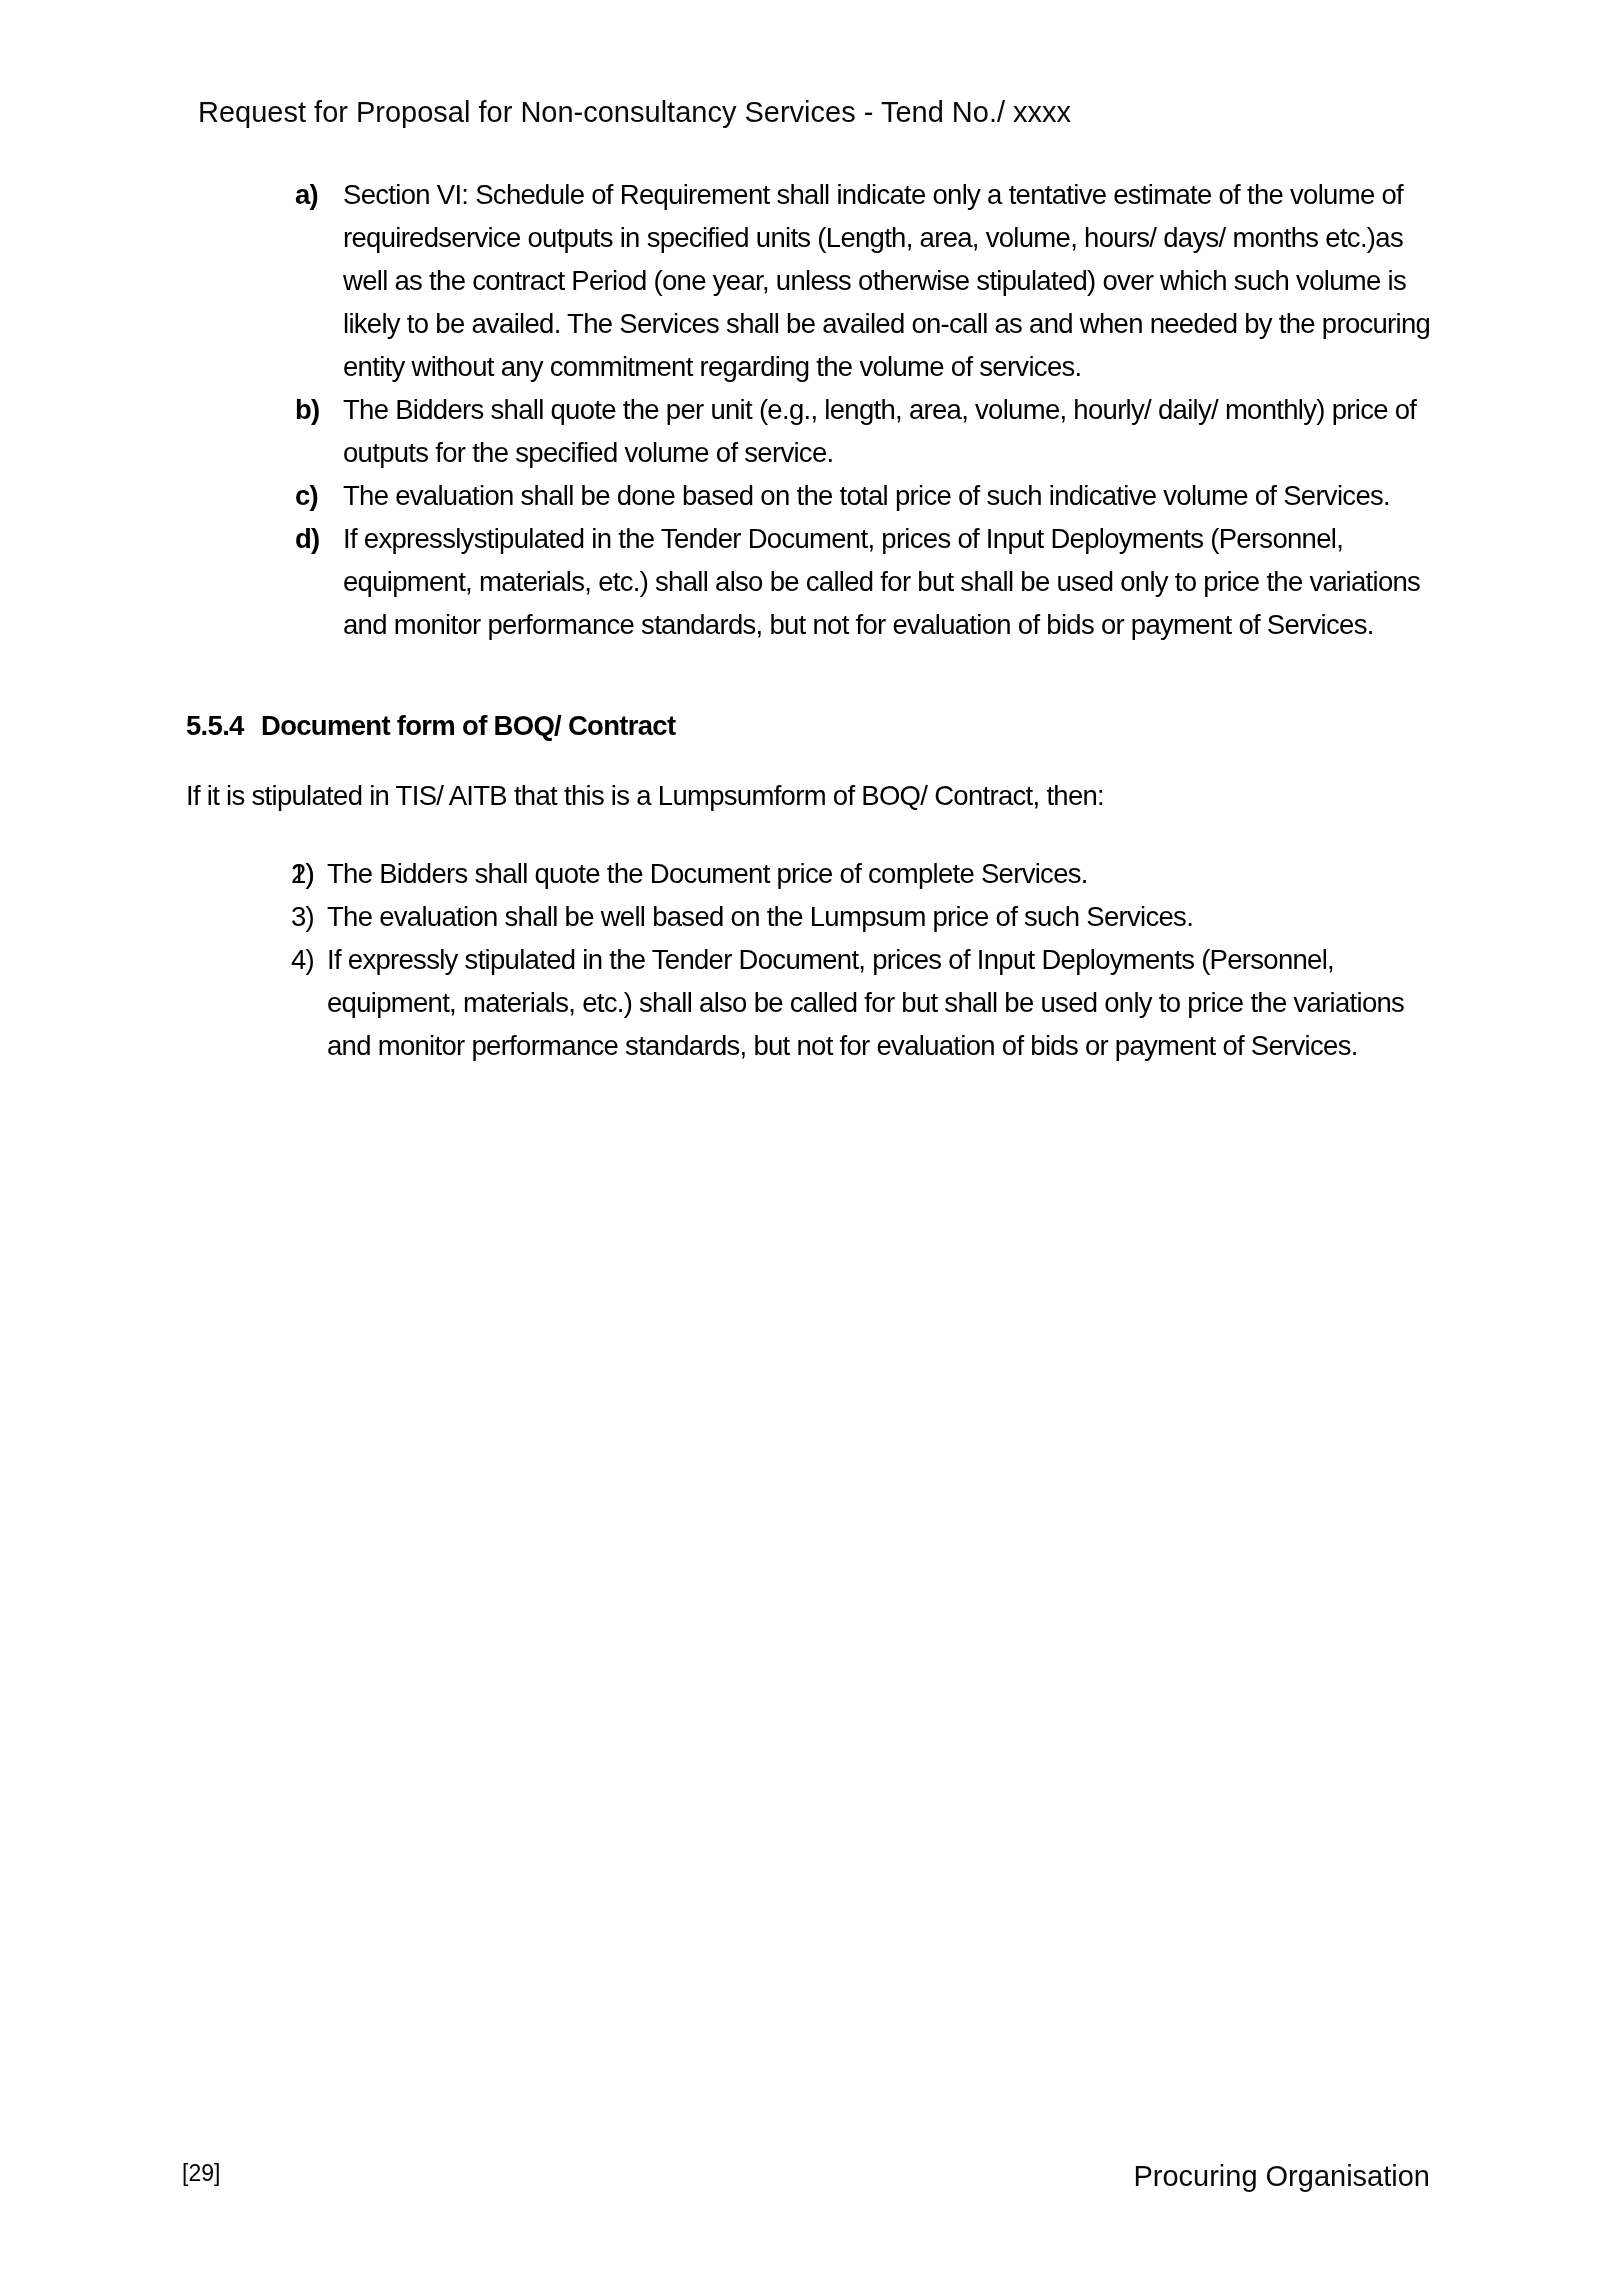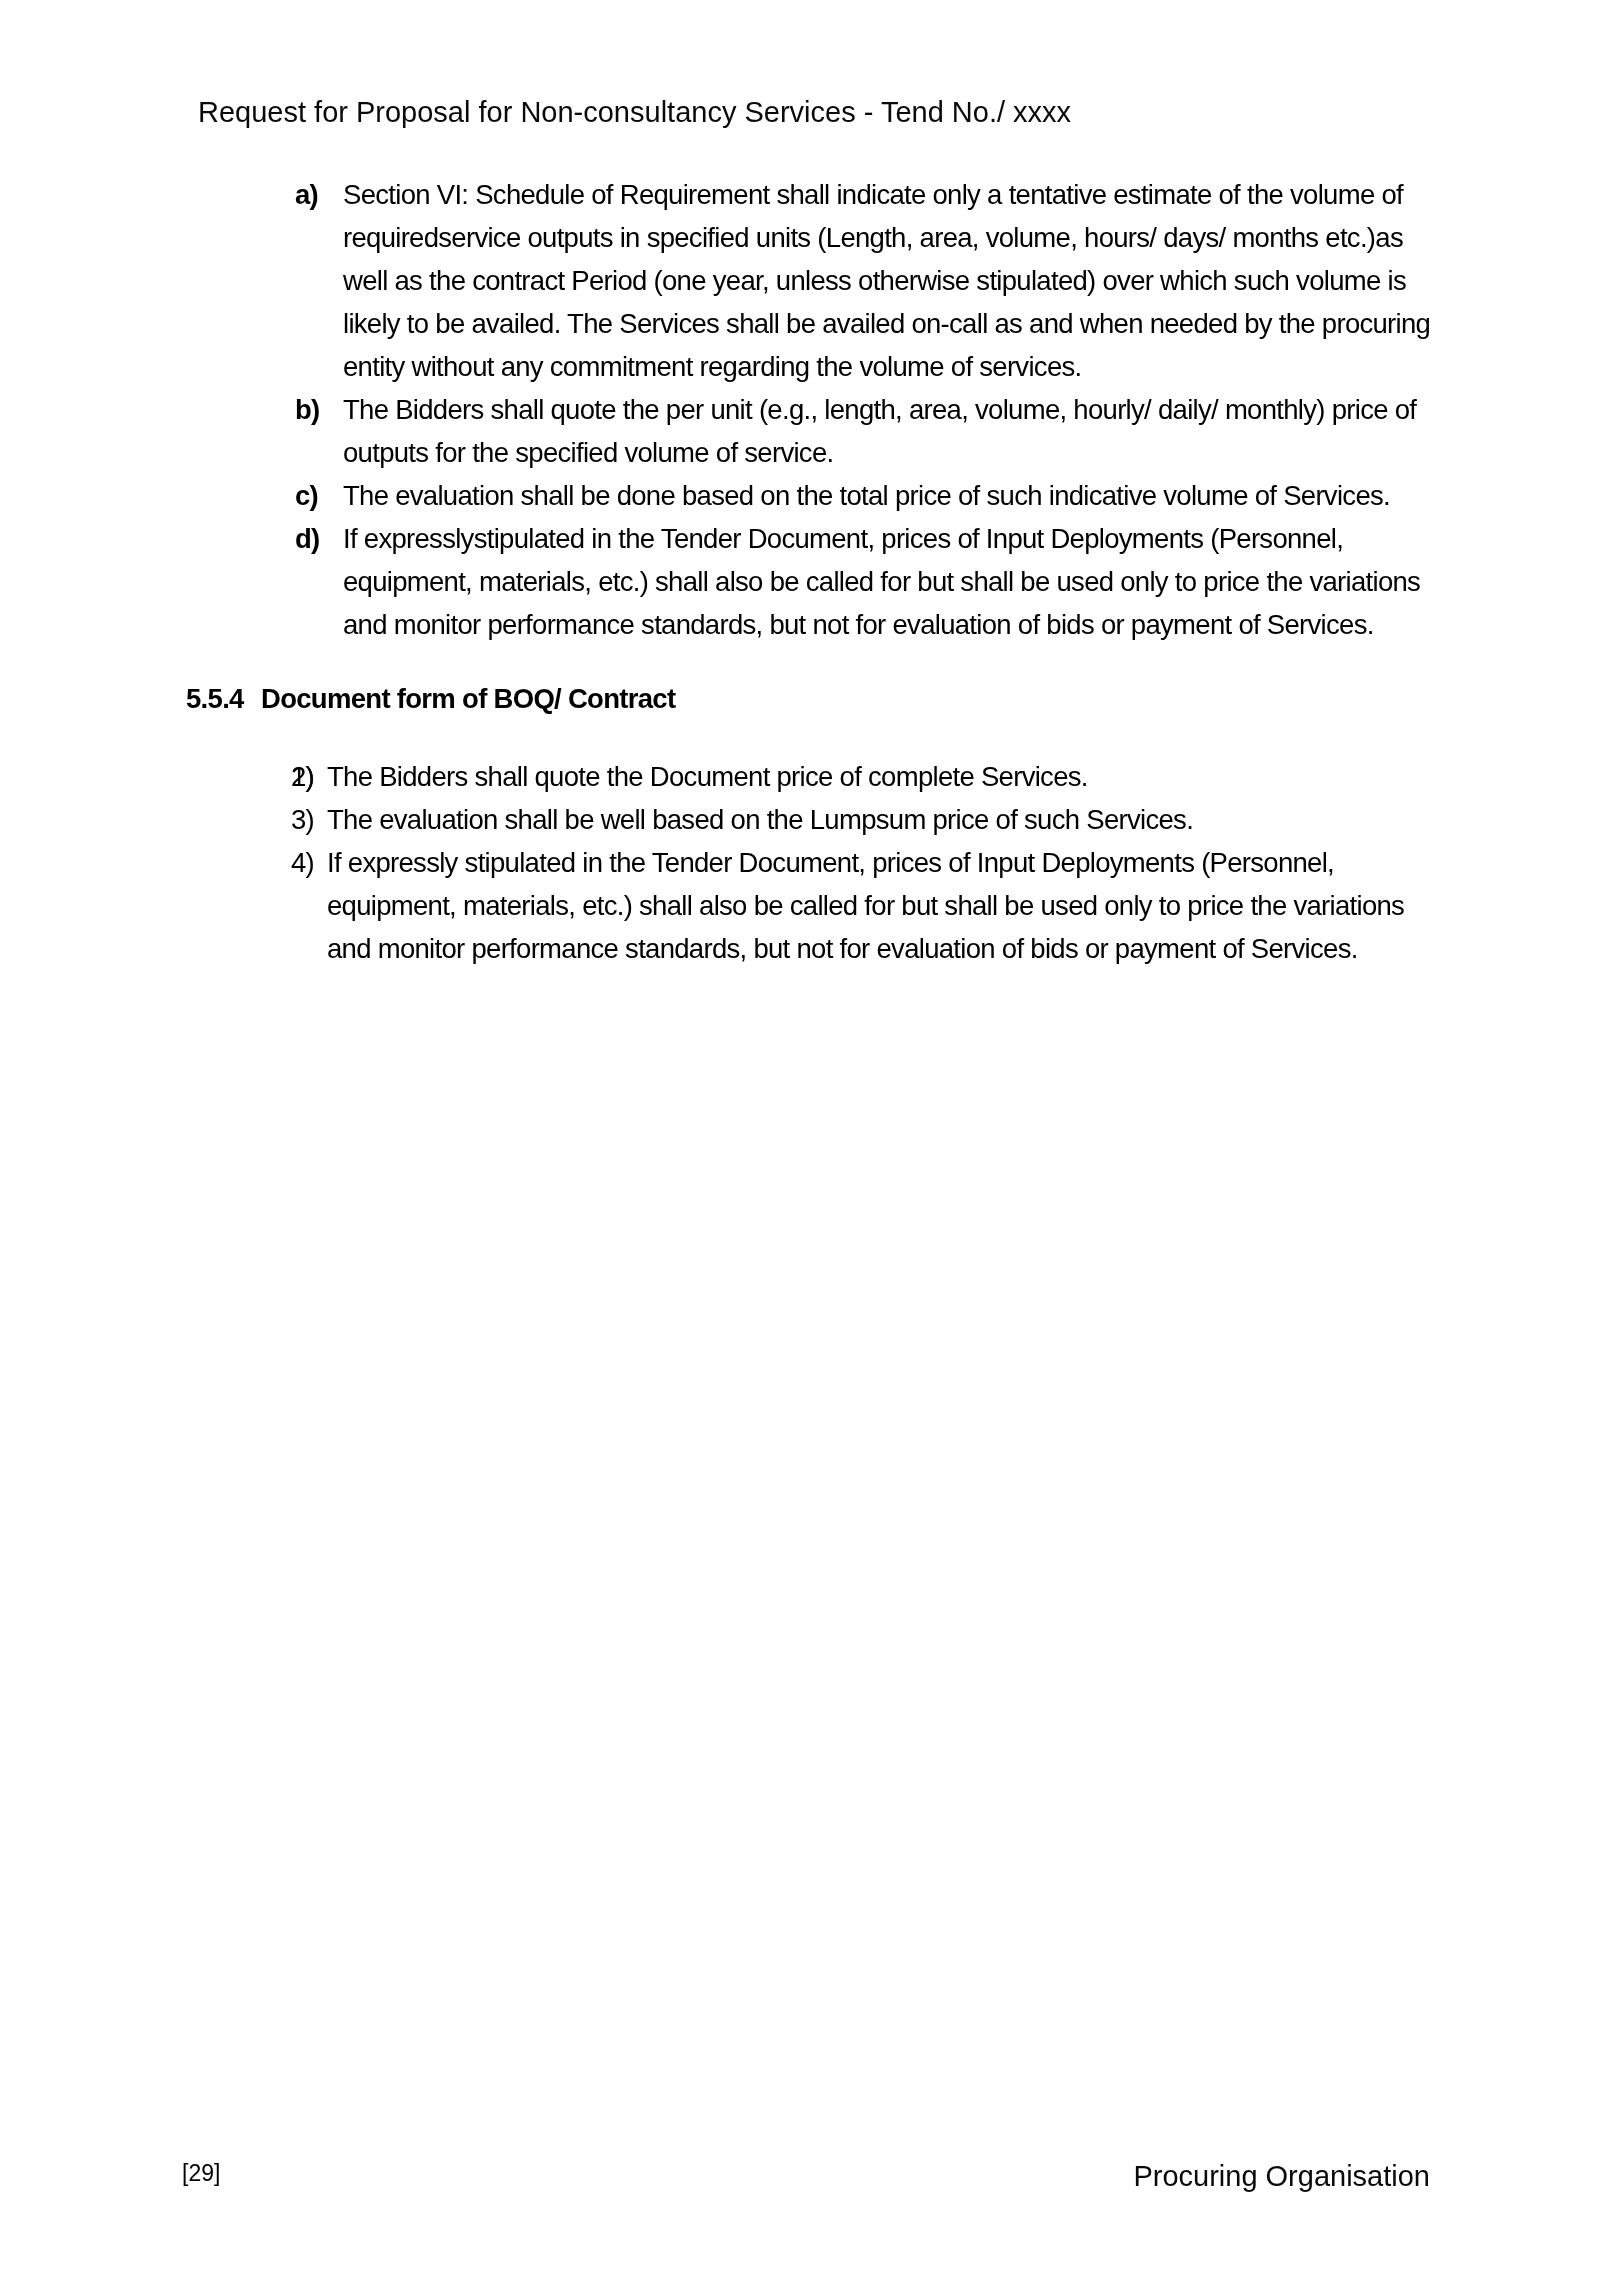--- a/index.html
+++ b/index.html
@@ -44,21 +44,21 @@
     position: absolute; left: 109px; top: 0;
     font-weight: bold;
   }
   .numbered .list-item { padding-left: 141px; }
   .numbered .item-label {
     position: absolute; left: 105px; top: 0;
     font-weight: normal;
   }
   .section-heading {
     display: flex;
-    margin-top: 31px;
+    margin-top: 58px;
     font-weight: bold;
   }
   .section-number { width: 75px; flex: 0 0 75px; }
   .intro-paragraph { margin-top: 27px; }
   .numbered { margin-top: 35px; }
   .doc-footer-left {
     position: absolute;
     left: 182px;
     top: 2161px;
     font-size: 23px;
@@ -102,20 +102,21 @@
         <span class="item-label">d)</span>
         <span class="item-text">If expresslystipulated in the Tender Document, prices of Input Deployments (Personnel, equipment, materials, etc.) shall also be called for but shall be used only to price the variations and monitor performance standards, but not for evaluation of bids or payment of Services.</span>
       </div>
     </div>
 
     <div class="section-heading">
       <span class="section-number">5.5.4</span>
       <span class="section-title">Document form of BOQ/ Contract</span>
     </div>
 
+    <div class="intro-paragraph">If it is stipulated in TIS/ AITB that this is a Lumpsumform of BOQ/ Contract, then:</div>
 
     <div class="list numbered">
       <div class="list-item">
         <span class="item-label">1)</span>
       </div>
       <div class="list-item">
         <span class="item-label">2)</span>
         <span class="item-text">The Bidders shall quote the Document price of complete Services.</span>
       </div>
       <div class="list-item">

